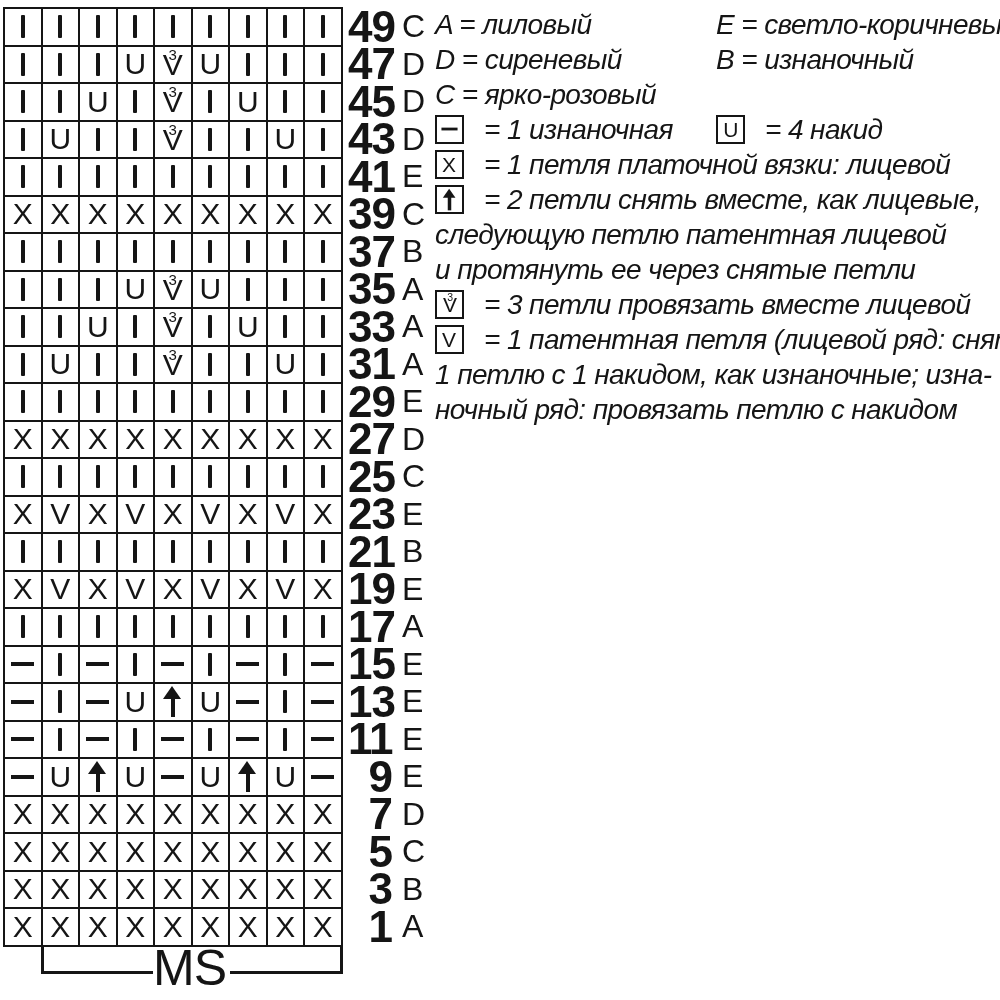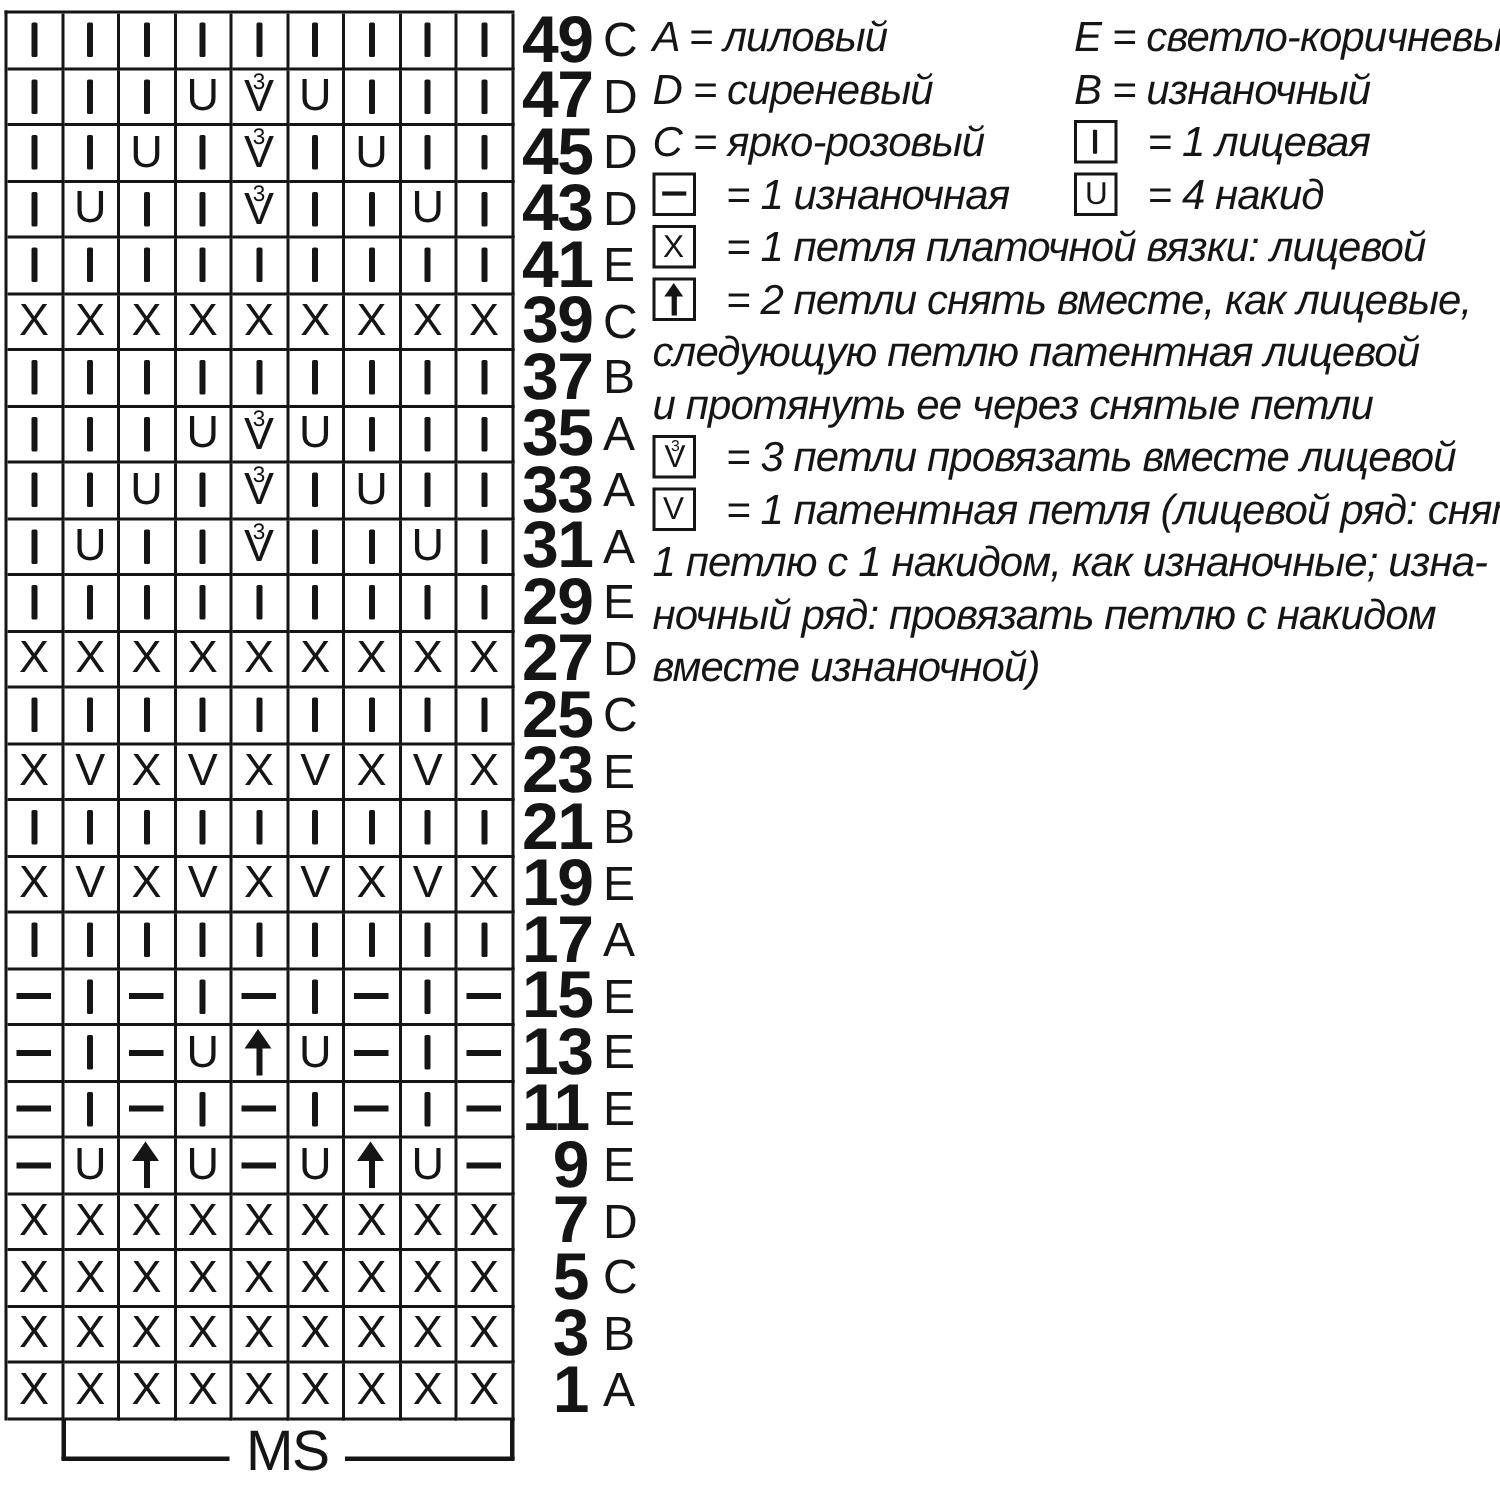--- a/index.html
+++ b/index.html
@@ -29,22 +29,22 @@
 
   
   .rowlabels{position:absolute;left:348px;top:8px;}
   .rl{height:37.5px;display:flex;align-items:center;}
   .rl .num{display:inline-block;width:44px;text-align:right;font-size:44px;letter-spacing:-1px;font-weight:bold;}
   .rl .col{display:inline-block;margin-left:10px;font-size:32px;}
 
   
   .ms-v{position:absolute;top:946px;width:2.6px;height:27px;background:#151515;}
   .ms-h{position:absolute;top:971px;height:2.6px;background:#151515;}
-  .ms-label{position:absolute;left:153px;top:948px;width:77px;text-align:center;
-            font-size:38px;line-height:40px;letter-spacing:-1px;}
+  .ms-label{position:absolute;left:153px;top:948px;width:77px;
+            font-size:50px;line-height:40px;letter-spacing:-1px;}
 
   
   .legend{position:absolute;left:435px;top:7px;width:562px;
           font-style:italic;font-size:28px;letter-spacing:-0.6px;}
   .lline{position:relative;height:35px;display:flex;align-items:center;white-space:nowrap;}
   .rcol{position:absolute;left:281px;top:0;height:35px;display:flex;align-items:center;white-space:nowrap;}
   .box-row{display:flex;align-items:center;}
   .sbox{display:inline-flex;box-sizing:border-box;width:29px;height:29px;flex:0 0 29px;
         border:2.6px solid #151515;align-items:center;justify-content:center;margin-right:20px;}
   .shrink{display:flex;align-items:center;justify-content:center;transform:scale(0.70);transform-origin:center;}
@@ -865,28 +865,20 @@
     <div class="lline">
       <span>A = лиловый</span>
       <span class="rcol">E = светло-коричневый</span>
     </div>
     <div class="lline">
       <span>D = сиреневый</span>
       <span class="rcol">B = изнаночный</span>
     </div>
     <div class="lline">
       <span>C = ярко-розовый</span>
-      <span class="rcol box-row">
-        <span class="sbox">
-            <span class="shrink">
-              <span class="gK"></span>
-            </span>
-          </span>
-        <span>= 1 лицевая</span>
-      </span>
     </div>
     <div class="lline">
       <span class="box-row">
         <span class="sbox">
             <span class="shrink">
               <span class="gP"></span>
             </span>
           </span>
         <span>= 1 изнаночная</span>
       </span>
@@ -947,18 +939,15 @@
           </span>
         <span>= 1 патентная петля (лицевой ряд: снять</span>
       </span>
     </div>
     <div class="lline">
       <span>1 петлю с 1 накидом, как изнаночные; изна-</span>
     </div>
     <div class="lline">
       <span>ночный ряд: провязать петлю с накидом</span>
     </div>
-    <div class="lline">
-      <span>вместе изнаночной)</span>
-    </div>
   </div>
 
 </div>
 
 </body></html>

